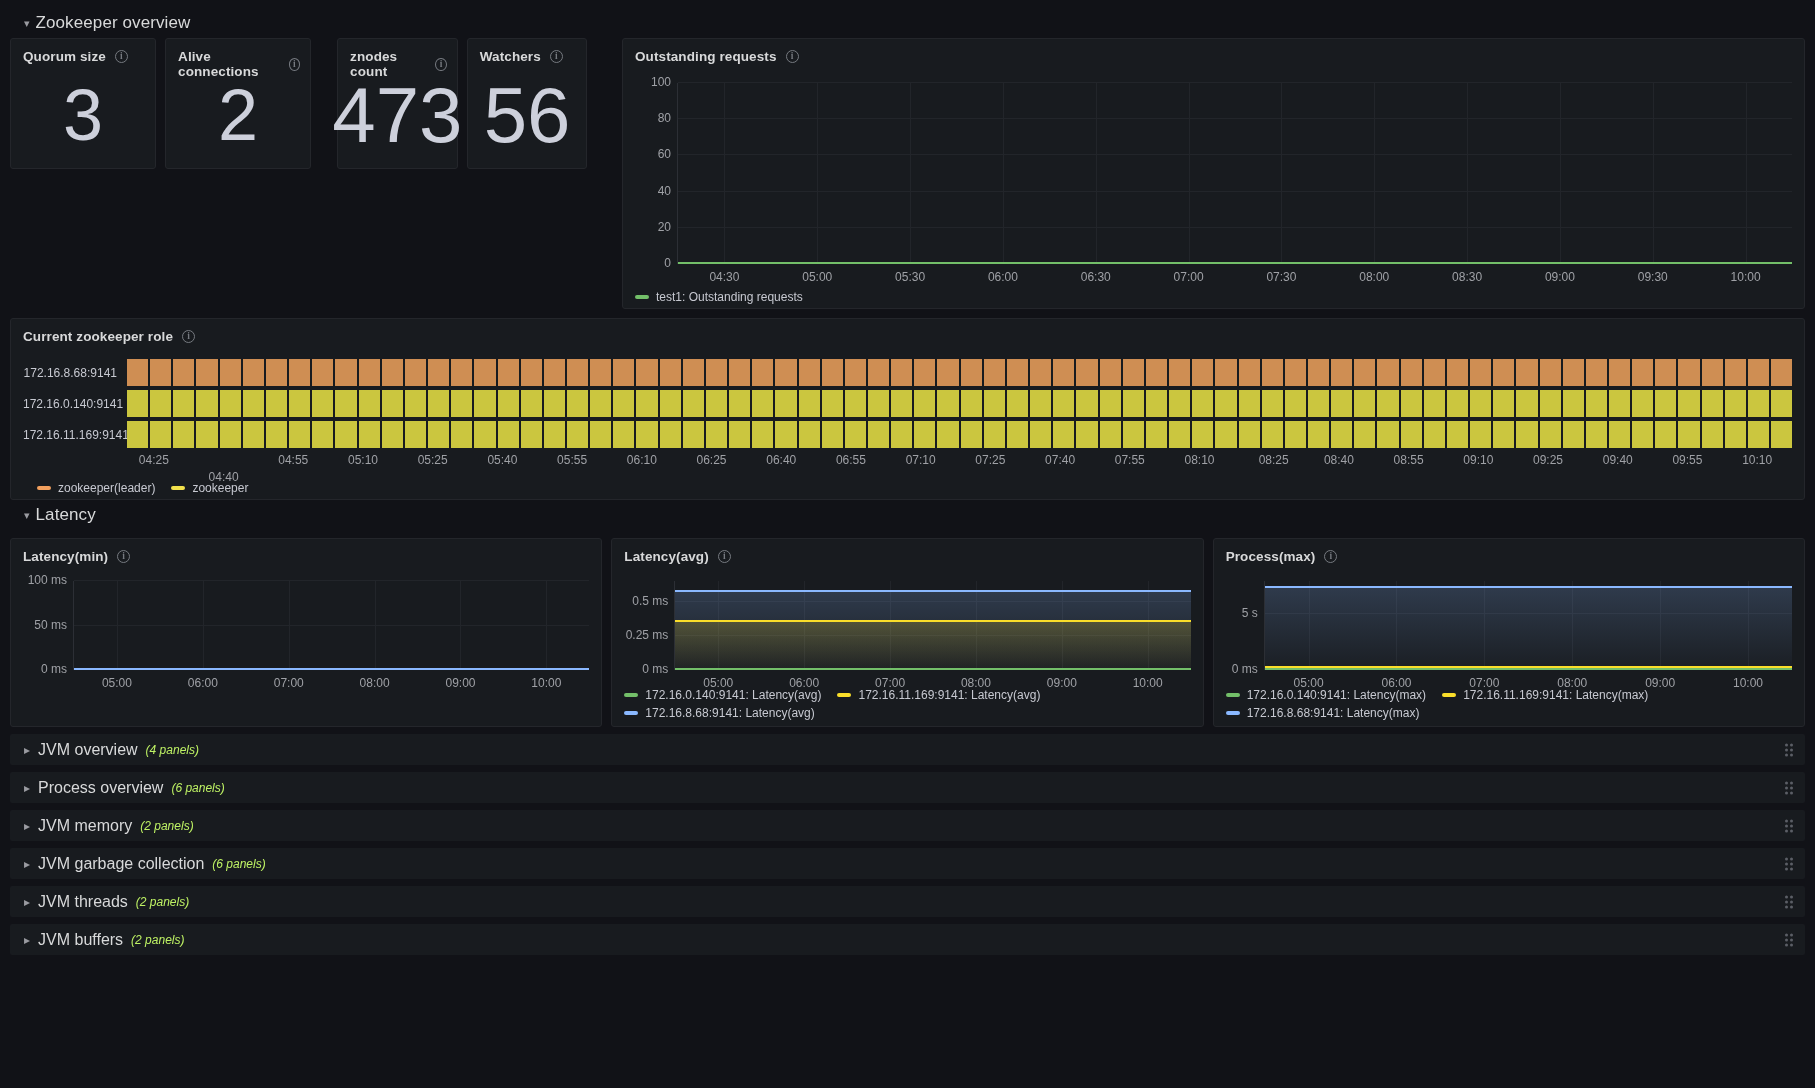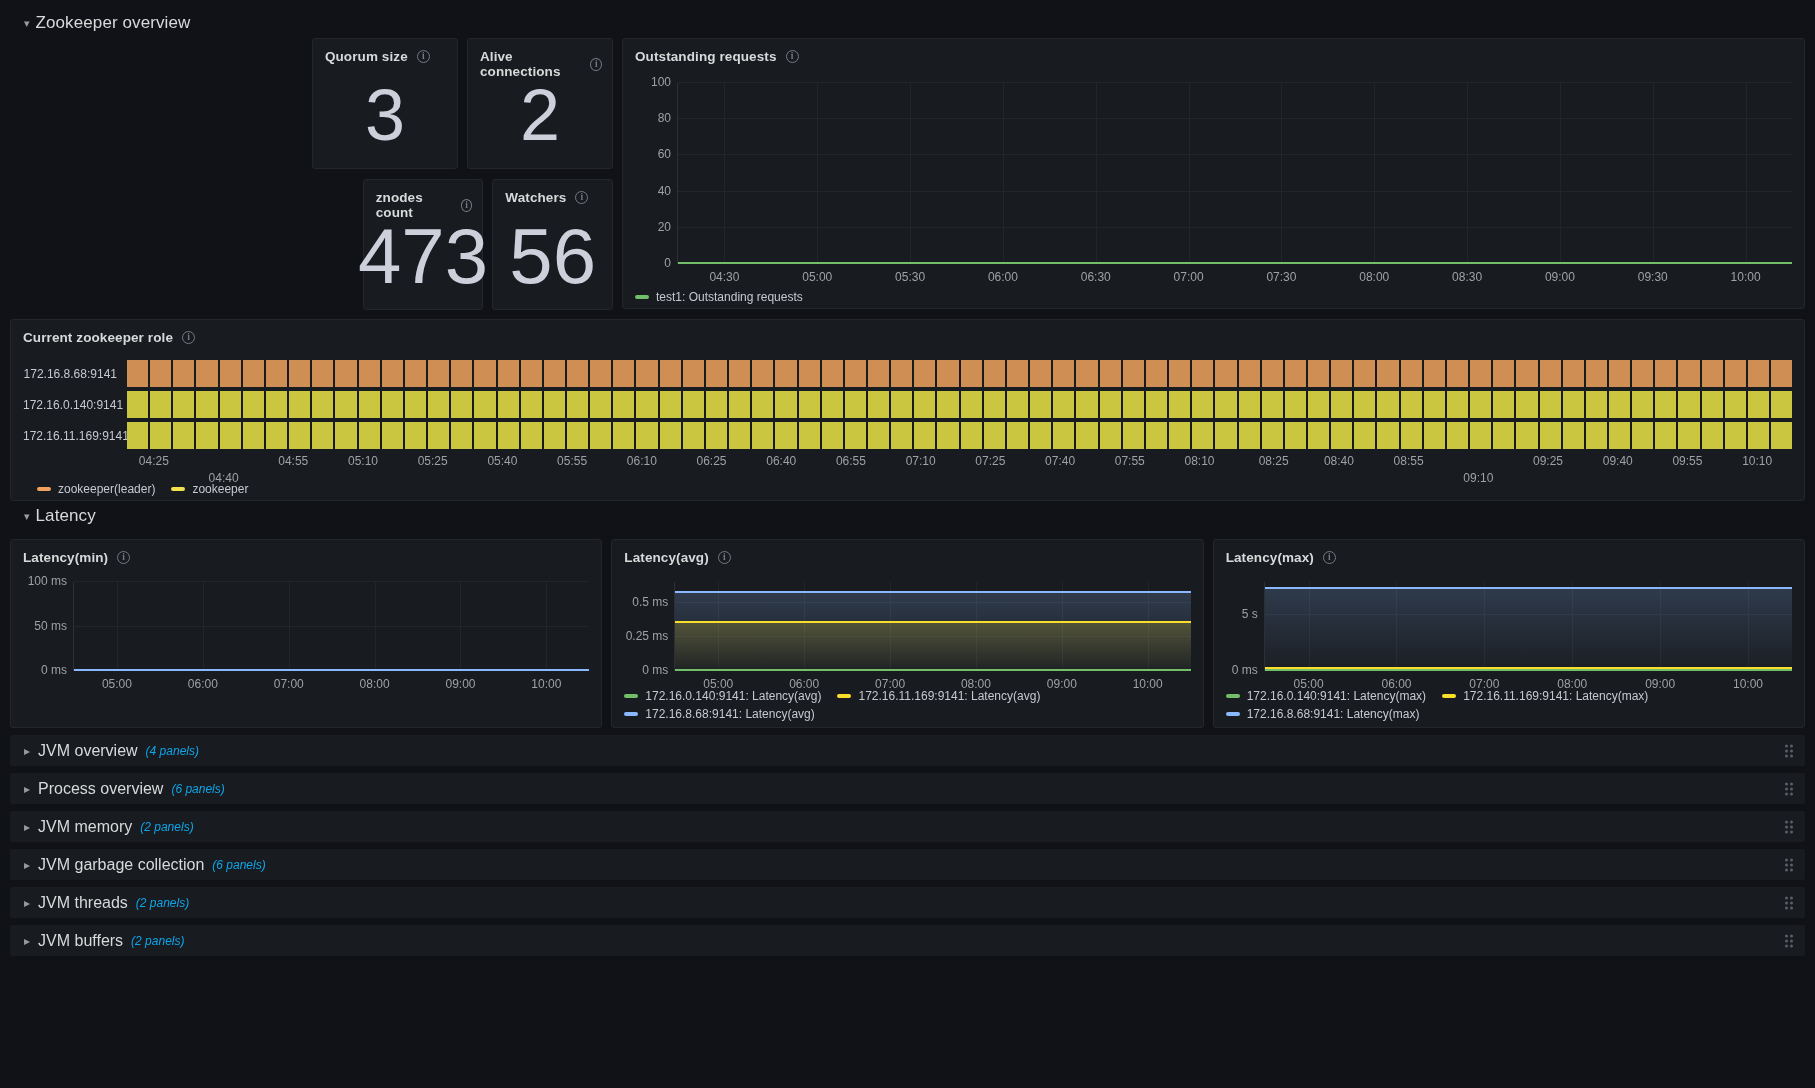--- a/index.html
+++ b/index.html
@@ -38,21 +38,21 @@
   .info-icon {
     width: 13px; height: 13px; border-radius: 50%;
     border: 1.3px solid #767a80; color: #767a80;
     font-size: 9.5px; line-height: 11px; text-align: center;
     font-family: "Liberation Serif", serif; font-weight: 700;
     display: inline-block;
   }
 
   
   .grid-top { display: flex; gap: 9px; }
-  .stats-col { display: flex; flex-direction: column; gap: 10px; width: 603px; flex: 0 0 603px; align-items: flex-end; }
+  .stats-col { display: flex; gap: 26px; width: 603px; flex: 0 0 603px; }
   .stats-row { display: flex; gap: 9px; }
   .stat-panel { flex: 1; height: 131px; }
   .stat-value {
     position: absolute; left: 0; right: 0; top: 26px; bottom: 4px;
     display: flex; align-items: center; justify-content: center;
     color: #cdd0db; font-weight: 500; line-height: 1;
   }
   .stat-value.big { font-size: 72px; }
   .stat-value.huge { font-size: 78px; }
 
@@ -109,21 +109,21 @@
   .legend.lat { bottom: 6px; gap: 4px 16px; }
 
   
   .crow {
     display: flex; align-items: center; gap: 8px;
     height: 31px; margin-top: 7px; padding-left: 14px;
     background: #181b1f; border-radius: 2px; position: relative;
   }
   .crow .caret { font-size: 12px; color: #9a9ba1; }
   .crow-title { font-size: 16px; font-weight: 500; color: #d8d9da; }
-  .crow-count { font-size: 12px; font-style: italic; color: #0ea5e9; }
+  .crow-count { font-size: 12px; font-style: italic; color: #bef264; }
   .drag-dots {
     position: absolute; right: 12px; top: 50%; transform: translateY(-50%);
     display: grid; grid-template-columns: 3px 3px; gap: 2px;
   }
   .drag-dots i { width: 3px; height: 3px; background: #5b5e66; border-radius: 50%; display: block; }
 </style>
 </head>
 <body>
 
 <div class="dash">
@@ -503,21 +503,21 @@
           <div class="xtick" style="left: 39.5833%; top: 0px; margin-top: 0px;">06:40</div>
           <div class="xtick" style="left: 43.75%; top: 0px; margin-top: 0px;">06:55</div>
           <div class="xtick" style="left: 47.9167%; top: 0px; margin-top: 0px;">07:10</div>
           <div class="xtick" style="left: 52.0833%; top: 0px; margin-top: 0px;">07:25</div>
           <div class="xtick" style="left: 56.25%; top: 0px; margin-top: 0px;">07:40</div>
           <div class="xtick" style="left: 60.4167%; top: 0px; margin-top: 0px;">07:55</div>
           <div class="xtick" style="left: 64.5833%; top: 0px; margin-top: 0px;">08:10</div>
           <div class="xtick" style="left: 68.75%; top: 0px; margin-top: 0px; padding-left: 9px;">08:25</div>
           <div class="xtick" style="left: 72.9167%; top: 0px; margin-top: 0px;">08:40</div>
           <div class="xtick" style="left: 77.0833%; top: 0px; margin-top: 0px;">08:55</div>
-          <div class="xtick" style="left: 81.25%; top: 0px; margin-top: 17px;">09:10</div>
+          <div class="xtick" style="left: 81.25%; top: 0px; margin-top: 0px;">09:10</div>
           <div class="xtick" style="left: 85.4167%; top: 0px; margin-top: 0px;">09:25</div>
           <div class="xtick" style="left: 89.5833%; top: 0px; margin-top: 0px;">09:40</div>
           <div class="xtick" style="left: 93.75%; top: 0px; margin-top: 0px;">09:55</div>
           <div class="xtick" style="left: 97.9167%; top: 0px; margin-top: 0px;">10:10</div>
         </div>
       <div class="legend" style="left:26px;">
         <div class="legend-item">
           <span class="swatch" style="background:#f2a05e"></span>
           <span>zookeeper(leader)</span>
         </div>
@@ -629,21 +629,21 @@
           <div class="legend-item">
             <span class="swatch" style="background:#8ab8ff"></span>
             <span>172.16.8.68:9141: Latency(avg)</span>
           </div>
         </div>
       </div>
     </div>
 
     <div class="panel lat-panel">
       <div class="panel-title">
-        <span>Latency(max)</span>
+        <span>Process(max)</span>
         <span class="info-icon">i</span>
       </div>
       <div class="lat-body">
         <div class="lat-plot" id="lat-plot-2" style="left:50px">
             <div class="ygrid" style="bottom: 0%;">
               <div class="ytick">0 ms</div>
             </div>
             <div class="ygrid" style="bottom: 62.5%;">
               <div class="ytick">5 s</div>
             </div>

